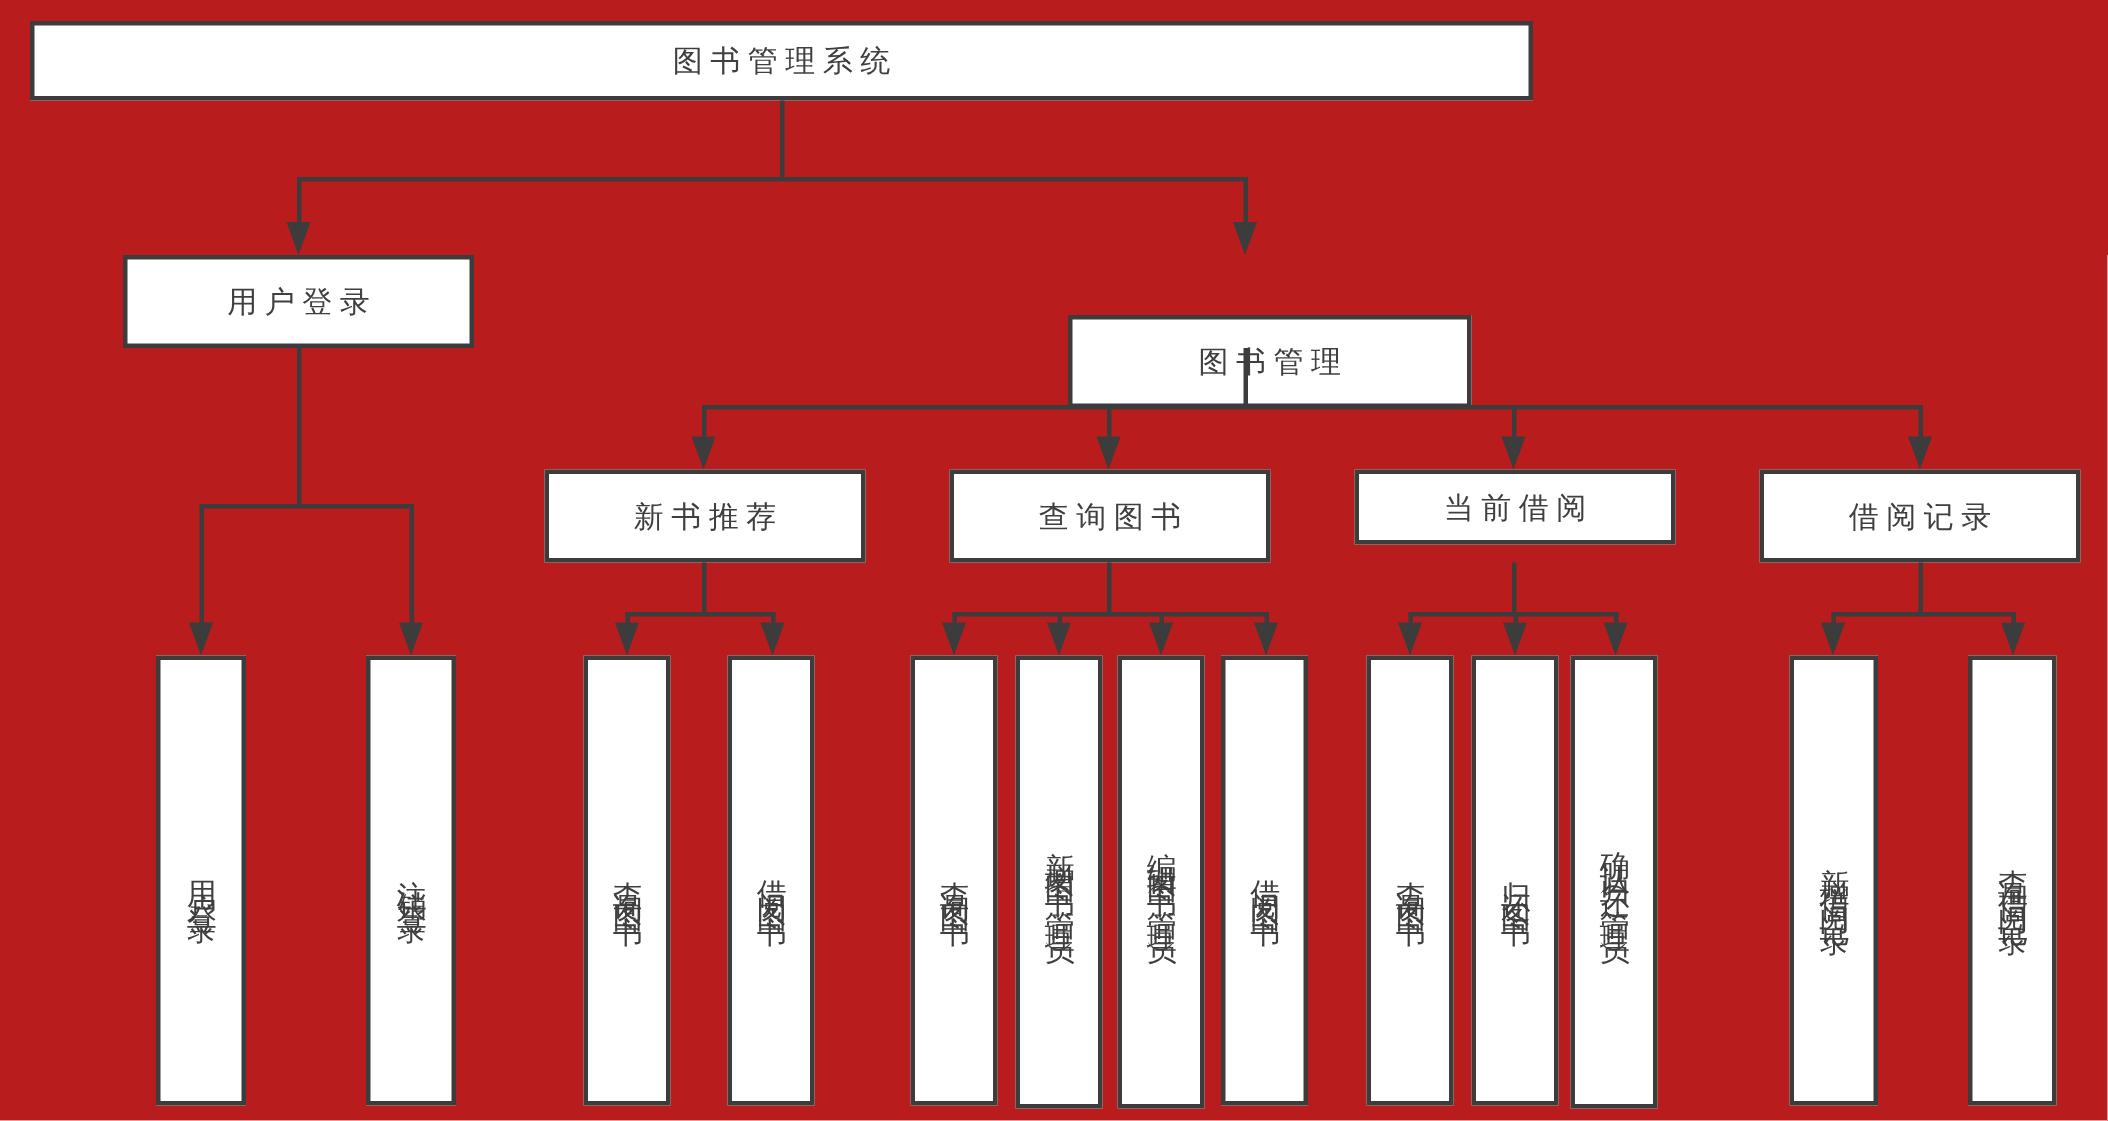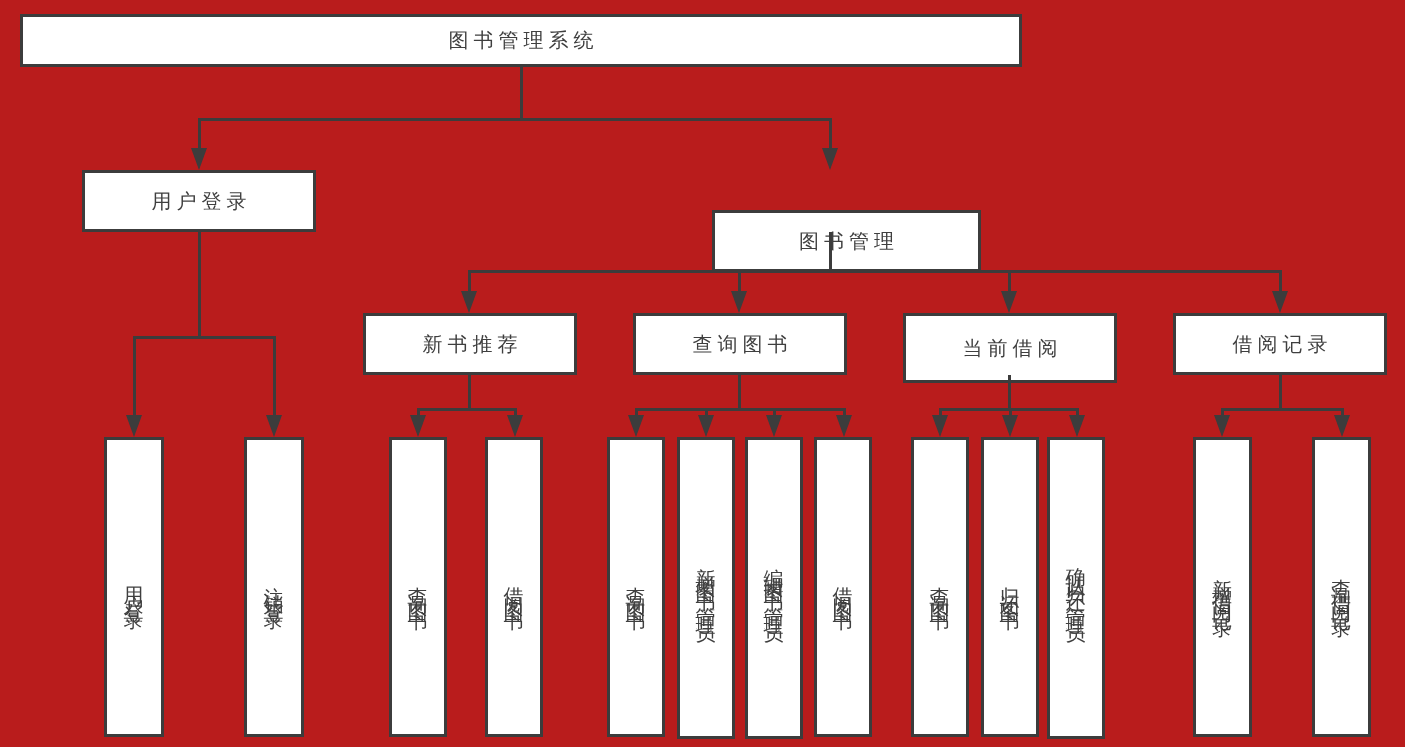--- a/index.html
+++ b/index.html
@@ -106,21 +106,21 @@
   <div class="arrow" style="left:461px; top:291px;"></div>
   <div class="vline" style="left:738px; top:270px; height:25px;"></div>
   <div class="arrow" style="left:731px; top:291px;"></div>
   <div class="vline" style="left:1008px; top:270px; height:25px;"></div>
   <div class="arrow" style="left:1001px; top:291px;"></div>
   <div class="vline" style="left:1279px; top:270px; height:25px;"></div>
   <div class="arrow" style="left:1272px; top:291px;"></div>
 
   <div class="node" style="left:363px; top:313px; width:214px; height:62px;">新书推荐</div>
   <div class="node" style="left:633px; top:313px; width:214px; height:62px;">查询图书</div>
-  <div class="node" style="left:903px; top:313px; width:214px; height:70px;">当前借阅</div>
+  <div class="node" style="left:903px; top:313px; width:214px; height:50px;">当前借阅</div>
   <div class="node" style="left:1173px; top:313px; width:214px; height:62px;">借阅记录</div>
 
   <div class="vline" style="left:468px; top:375px; height:36px;"></div>
   <div class="hline" style="left:417px; top:408px; width:100px;"></div>
   <div class="vline" style="left:417px; top:408px; height:12px;"></div>
   <div class="arrow" style="left:410px; top:415px;"></div>
   <div class="vline" style="left:514px; top:408px; height:12px;"></div>
   <div class="arrow" style="left:507px; top:415px;"></div>
 
   <div class="vline" style="left:738px; top:375px; height:36px;"></div>

